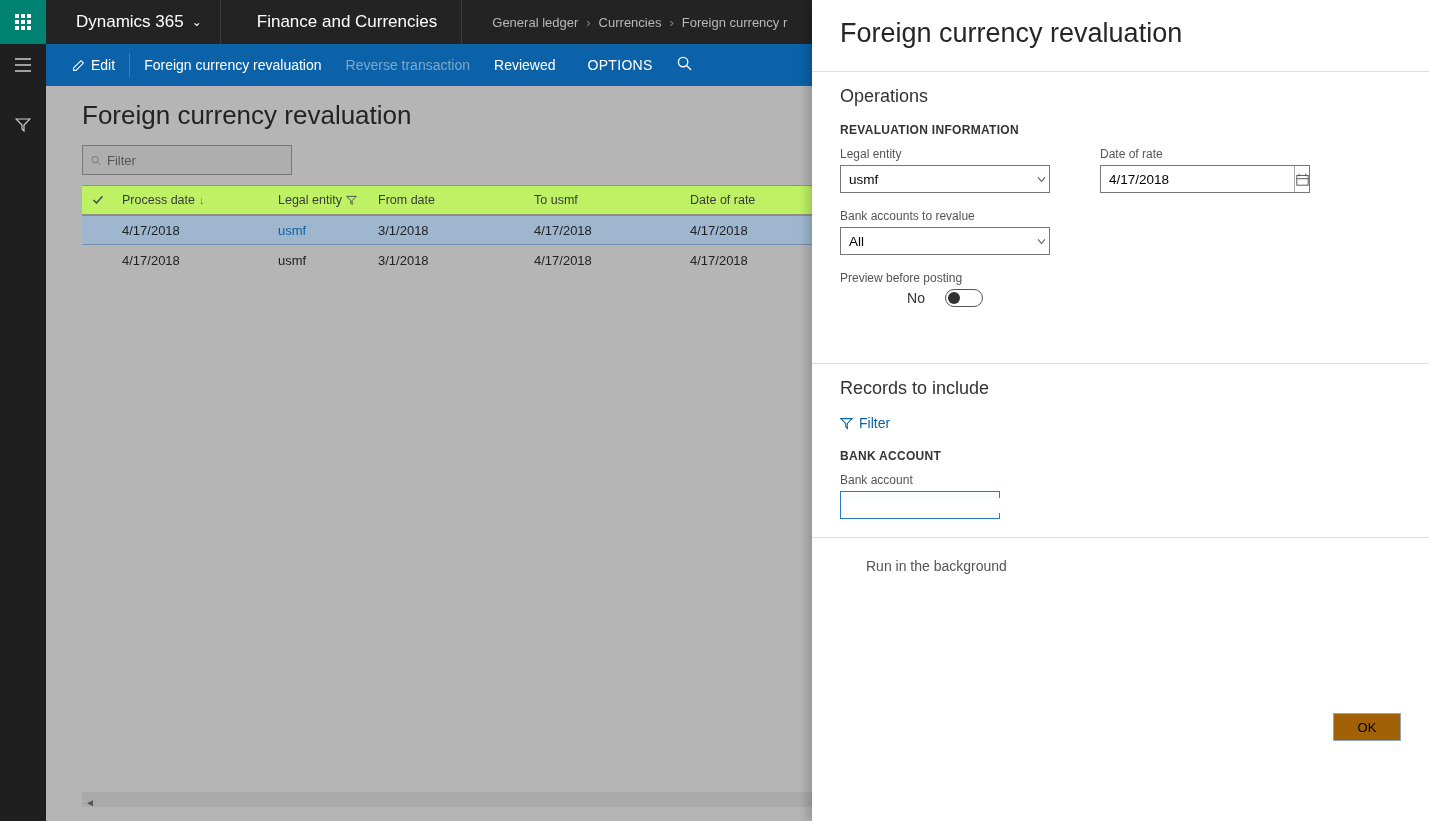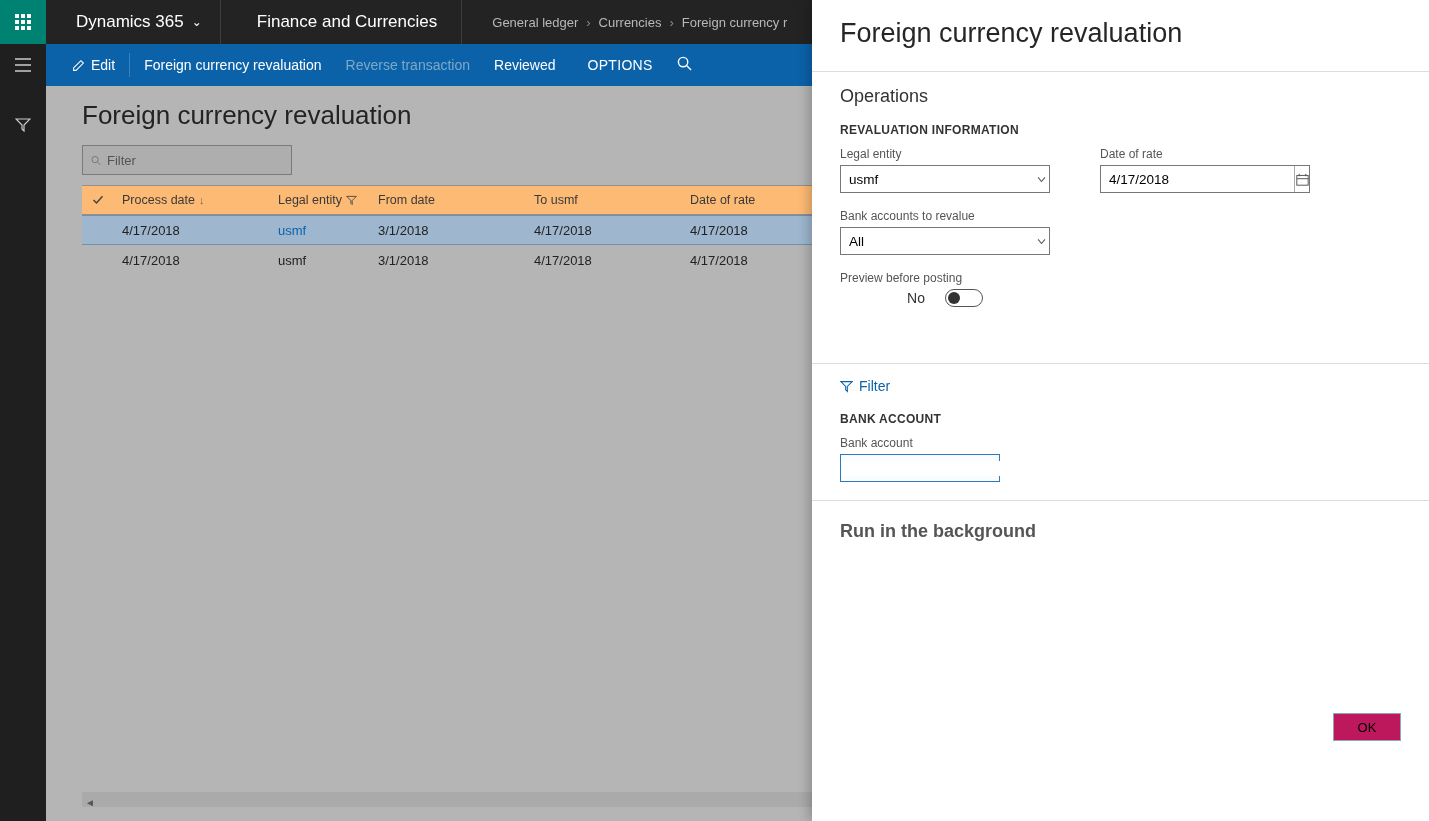--- a/index.html
+++ b/index.html
@@ -34,21 +34,21 @@
     .content-wrap { position: absolute; left: 46px; right: 0; top: 86px; bottom: 0; background: #b5b5b5; }
     .content-inner { position: absolute; left: 36px; right: 36px; top: 14px; bottom: 14px; background: #b5b5b5; }
     .page-title { font-size: 26px; font-weight: 300; color: #232323; margin-bottom: 14px; }
     
     .filter-box { display: flex; align-items: center; width: 210px; height: 30px; border: 1px solid #7a7a7a; background: #aeaeae; padding: 0 8px; margin-bottom: 10px; }
     .filter-box svg { width: 13px; height: 13px; margin-right: 6px; opacity: .55; }
     .filter-box input { border: none; outline: none; background: transparent; font-size: 13px; flex: 1; color: #333; }
     .filter-box input::placeholder { color: #555; }
     
     .grid { width: 100%; }
-    .grid-head { display: flex; height: 30px; border-top: 1px solid #909090; border-bottom: 1px solid #909090; background: #fdba74; align-items: center; font-size: 12.5px; color: #3a3a3a; }
+    .grid-head { display: flex; height: 30px; border-top: 1px solid #909090; border-bottom: 1px solid #909090; background: #bef264; align-items: center; font-size: 12.5px; color: #3a3a3a; }
     .grid-head .col, .grid-row .col { padding: 0 8px; }
     .c-check { width: 32px; display:flex; align-items:center; justify-content:center;}
     .c-process { width: 156px; display:flex; align-items:center; gap: 4px;}
     .c-legal { width: 100px; display:flex; align-items:center; gap:4px;}
     .c-from { width: 156px; }
     .c-to { width: 156px; }
     .c-rate { width: 156px; }
     .sort-ind { font-size: 11px; opacity: 0.7; }
     
     .grid-row { display: flex; height: 30px; align-items: center; font-size: 13px; color: #222; }
@@ -79,24 +79,24 @@
     .toggle-row { display:flex; align-items:center; gap: 20px; margin-top: 4px; justify-content: center; }
     .toggle-row .tval { font-size: 14px; color:#333; }
     .toggle { width: 38px; height: 18px; border: 1px solid #555; border-radius: 9px; position:relative; cursor:pointer; background:#fff; }
     .toggle .knob { position:absolute; left: 2px; top: 2px; width: 12px; height: 12px; border-radius: 50%; background:#333; }
     
     .filter-link { display:flex; align-items:center; gap:6px; color:#0b62a9; font-size: 14px; cursor:pointer; margin-bottom: 18px; }
     
     .records-sec { margin-top: 40px; }
     .bankacct-field .control { border:1px solid #2a7bc0; background:#fafdff; }
     
-    .runbg-title { font-size: 18px; font-weight: 700; color: #555; margin-top: 20px; margin-bottom: 40px; }
+    .runbg-title { font-size: 14px; font-weight: 400; color: #555; margin-top: 20px; margin-bottom: 40px; margin-left: 26px; }
     
     .panel-footer { padding: 14px 28px 80px 28px; display:flex; justify-content:flex-end; }
-    .ok-btn { min-width: 68px; height: 28px; border: 1px solid #8ba6bf; background: #be185d; font-size: 13px; cursor: pointer; margin-left: 28px; }
+    .ok-btn { min-width: 68px; height: 28px; border: 1px solid #8ba6bf; background: #a16207; font-size: 13px; cursor: pointer; margin-left: 28px; }
   </style>
 </head>
 <body>
 
 <div class="topbar">
   <div class="app-launcher">
     <svg viewBox="0 0 16 16" fill="#fff">
       <rect x="0" y="0" width="4" height="4"></rect>
         <rect x="6" y="0" width="4" height="4"></rect>
         <rect x="12" y="0" width="4" height="4"></rect>
@@ -284,20 +284,21 @@
                   <line x1="12" y1="1" x2="12" y2="4"></line>
                 </svg>
             </div>
           </div>
         </div>
       </div>
     </div>
 
     <div class="records-sec">
       <hr class="sec">
+      <div class="section-title">Records to include</div>
       <div class="filter-link">
         <svg width="13" height="13" viewBox="0 0 16 14" fill="none" stroke="#0b62a9" stroke-width="1.3">
             <path d="M1 1 L15 1 L9 7 L9 13 L7 11 L7 7 Z"></path>
           </svg>
         <span>Filter</span>
       </div>
       <div class="subhead">BANK ACCOUNT</div>
       <div class="field bankacct-field" style="max-width:160px">
         <label>Bank account</label>
         <div class="control empty">

